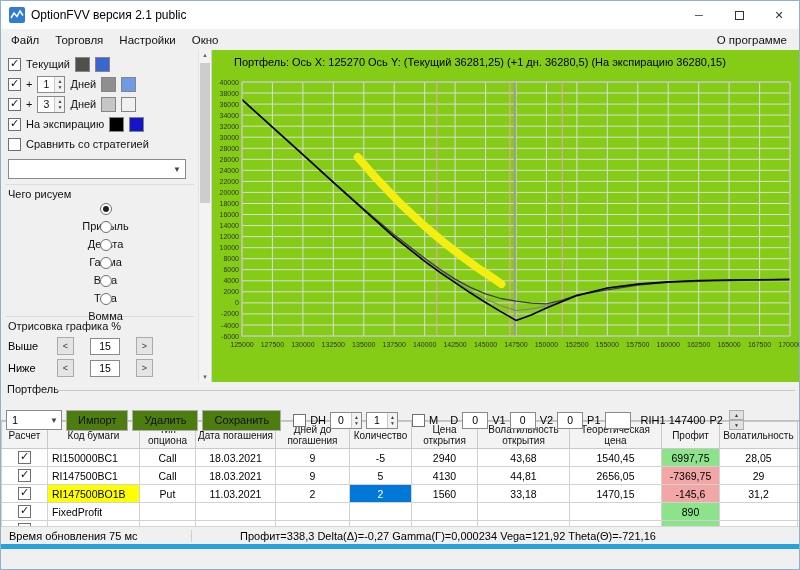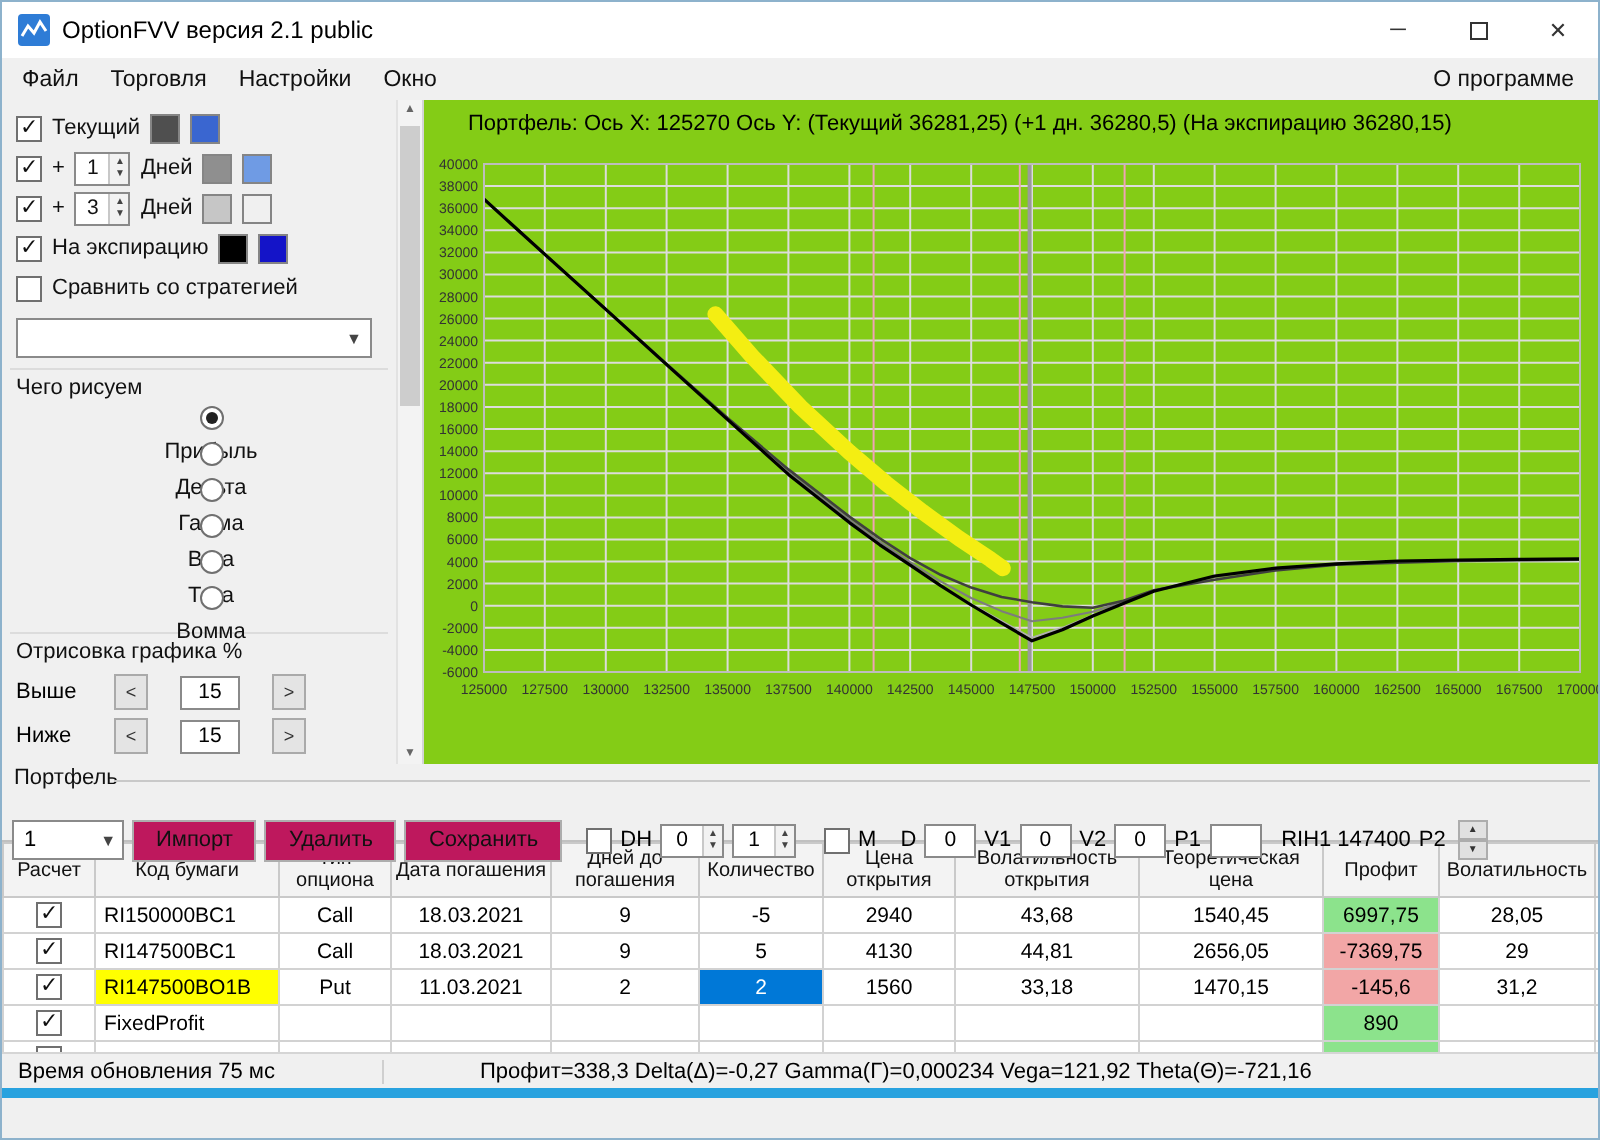--- a/index.html
+++ b/index.html
@@ -47,21 +47,21 @@
   .lp-scroll .dn{position:absolute;bottom:2px;left:0;right:0;}
   .lp-thumb{position:absolute;top:13px;left:1px;width:10px;height:140px;background:#cdcdcd;}
   .chart-area{flex:1;background:#84cc16;position:relative;border-left:1px solid #d4d4d4;}
   .chart-header{position:absolute;top:6px;left:22px;font-size:11px;color:#000;white-space:nowrap;}
   #chart-mount{position:absolute;top:24px;left:0;}
   
   .pf-group{flex:none;height:38px;position:relative;padding-top:26px;}
   .pf-caption{position:absolute;top:1px;left:6px;font-size:11px;color:#111;}
   .pf-line{position:absolute;top:8px;left:56px;right:4px;border-top:1px solid #c9c9c9;}
   .pf-controls{display:flex;align-items:center;gap:4px;padding:0 5px;height:24px;font-size:11px;}
-  .btn{height:21px;background:#be185d;border:1px solid #adadad;font-size:11px;padding:0 11px;display:flex;align-items:center;color:#111;white-space:nowrap;}
+  .btn{height:21px;background:#4d7c0f;border:1px solid #adadad;font-size:11px;padding:0 11px;display:flex;align-items:center;color:#111;white-space:nowrap;}
   .pf-combo{width:56px;height:20px;border:1px solid #8a8a8a;background:#fff;display:flex;align-items:center;padding-left:5px;font-size:11px;}
   .tb-input{height:17px;border:1px solid #8a8a8a;background:#fff;font-size:10.5px;text-align:center;line-height:15px;width:26px;}
   .inst{margin-left:6px;white-space:nowrap;}
   .mini-ud{display:flex;flex-direction:column;width:15px;margin-left:2px;}
   .mini-ud i{font-style:normal;font-size:5px;line-height:8px;text-align:center;background:#e1e1e1;border:1px solid #adadad;color:#333;}
   
   .table-wrap{flex:none;height:106px;overflow:hidden;background:#fff;border-top:1px solid #c0c0c0;}
   table{border-collapse:collapse;table-layout:fixed;width:836px;font-size:10.5px;}
   th{background:#f3f3f3;border:1px solid #c9c9c9;font-weight:normal;font-size:10px;padding:1px;height:27px;color:#111;overflow:hidden;margin-top:31px;}
   td{border:1px solid #d2d2d2;height:18px;text-align:center;white-space:nowrap;overflow:hidden;padding:0 2px;background:#fff;color:#000;}

